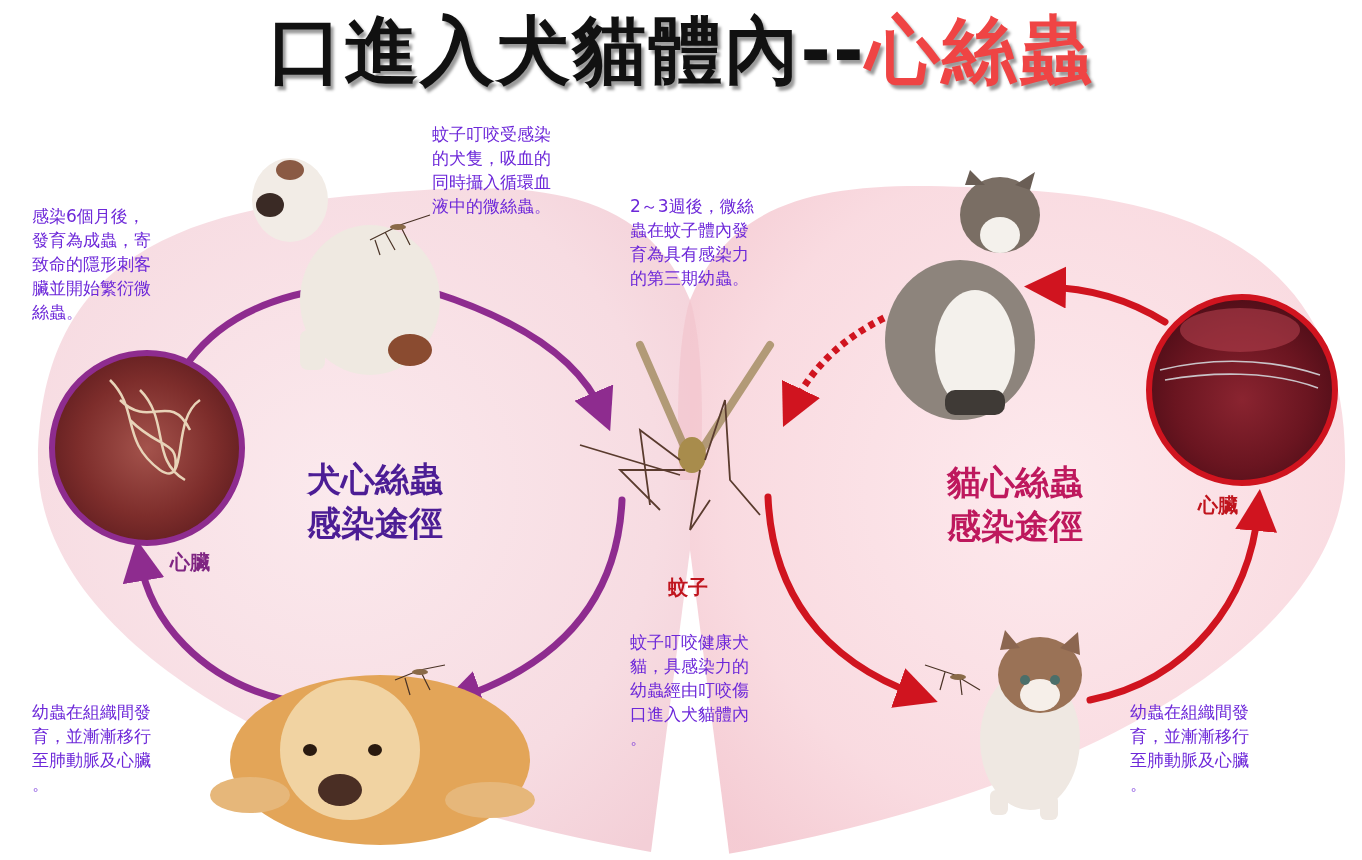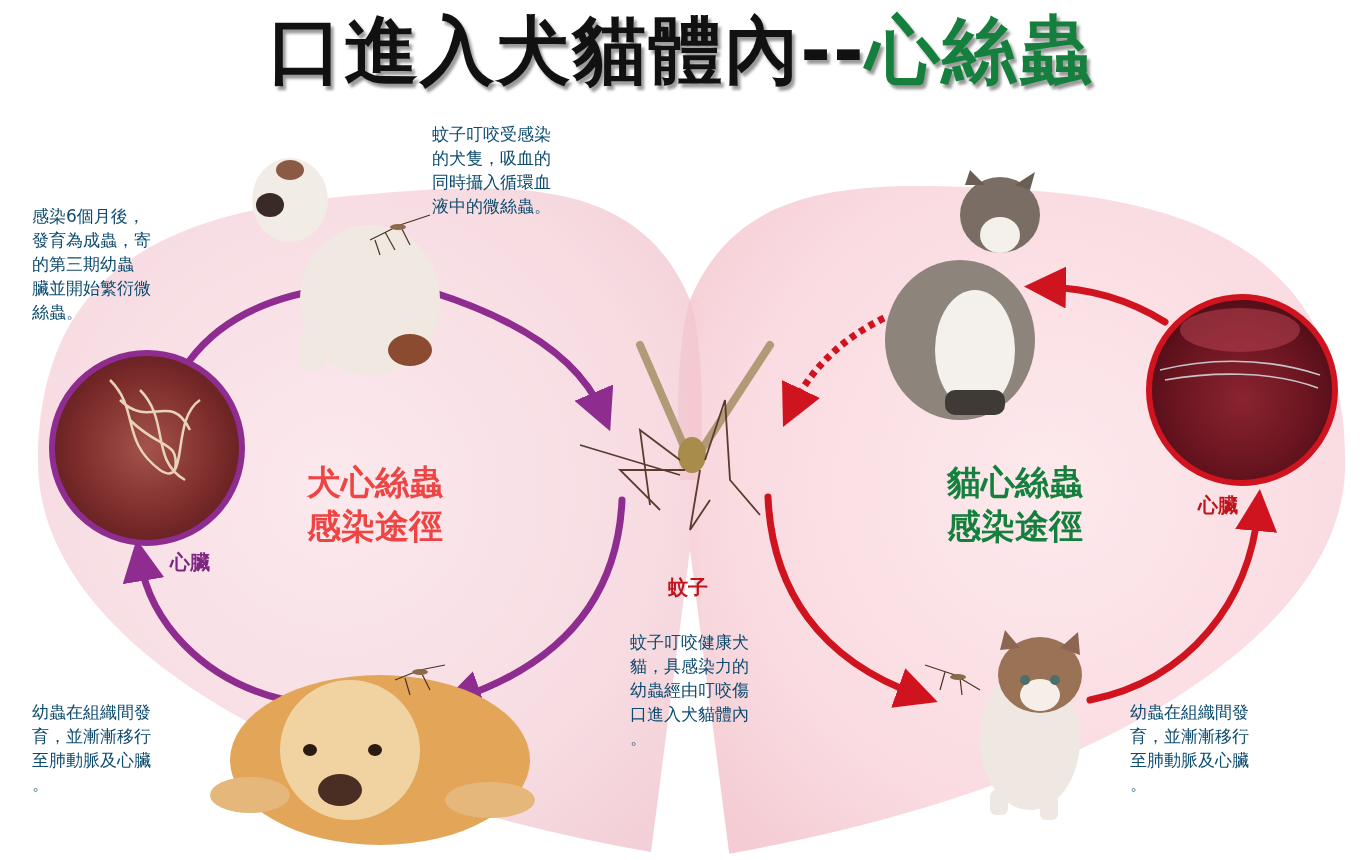--- a/index.html
+++ b/index.html
@@ -3,27 +3,27 @@
 <meta charset="utf-8">
 <style>
   html, body { margin:0; padding:0; background:#ffffff; }
   body { width:1362px; height:860px; position:relative; overflow:hidden;
          font-family:"DejaVu Sans", "Liberation Sans", sans-serif; }
   .canvas { position:absolute; left:0; top:0; width:1362px; height:860px; }
   .title { position:absolute; top:0; left:0; width:1362px; height:100px; text-align:center;
            font-weight:900; font-size:74px; line-height:100px; letter-spacing:2px;
            font-family:"DejaVu Sans", sans-serif; }
   .title .black { color:#111111; text-shadow:3px 4px 3px #9a9a9a; }
-  .title .red { color:#15803d; text-shadow:3px 4px 3px #9a9a9a; }
-  .note { position:absolute; color:#0c4a6e; font-size:17px; line-height:24px;
+  .title .red { color:#ef4444; text-shadow:3px 4px 3px #9a9a9a; }
+  .note { position:absolute; color:#6d28d9; font-size:17px; line-height:24px;
           font-family:"DejaVu Sans", sans-serif; white-space:pre; }
   .heading { position:absolute; font-weight:bold; font-size:34px; line-height:44px; text-align:center;
              font-family:"DejaVu Sans", sans-serif; }
-  .heading.dog { color:#ef4444; }
-  .heading.cat { color:#15803d; }
+  .heading.dog { color:#4c1d95;font-family:Liberation Mono, monospace; }
+  .heading.cat { color:#be185d; }
   .small-label { position:absolute; font-weight:bold; font-size:20px; font-family:"DejaVu Sans", sans-serif; }
   .label-purple { color:#7f2582; }
   .label-red { color:#c0141d; }
   .photo { position:absolute; }
 </style>
 </head>
 <body>
 
 <div class="canvas">
 
@@ -144,27 +144,31 @@
       <ellipse cx="958" cy="677" rx="8" ry="3" fill="#8a6a48" stroke="none"></ellipse>
     </g>
   </svg>
 
   <div class="title">
     <span class="black">口進入犬貓體內</span><span class="black">--</span><span class="red">心絲蟲</span>
   </div>
 
   <div class="note" style="left:32px; top:204px;">感染6個月後，
 發育為成蟲，寄
-的第三期幼蟲
+致命的隱形刺客
 臟並開始繁衍微
 絲蟲。</div>
   <div class="note" style="left:432px; top:122px;">蚊子叮咬受感染
 的犬隻，吸血的
 同時攝入循環血
 液中的微絲蟲。</div>
+  <div class="note" style="left:630px; top:194px;">2～3週後，微絲
+蟲在蚊子體內發
+育為具有感染力
+的第三期幼蟲。</div>
   <div class="note" style="left:630px; top:630px;">蚊子叮咬健康犬
 貓，具感染力的
 幼蟲經由叮咬傷
 口進入犬貓體內
 。</div>
   <div class="note" style="left:32px; top:700px;">幼蟲在組織間發
 育，並漸漸移行
 至肺動脈及心臟
 。</div>
   <div class="note" style="left:1130px; top:700px;">幼蟲在組織間發

